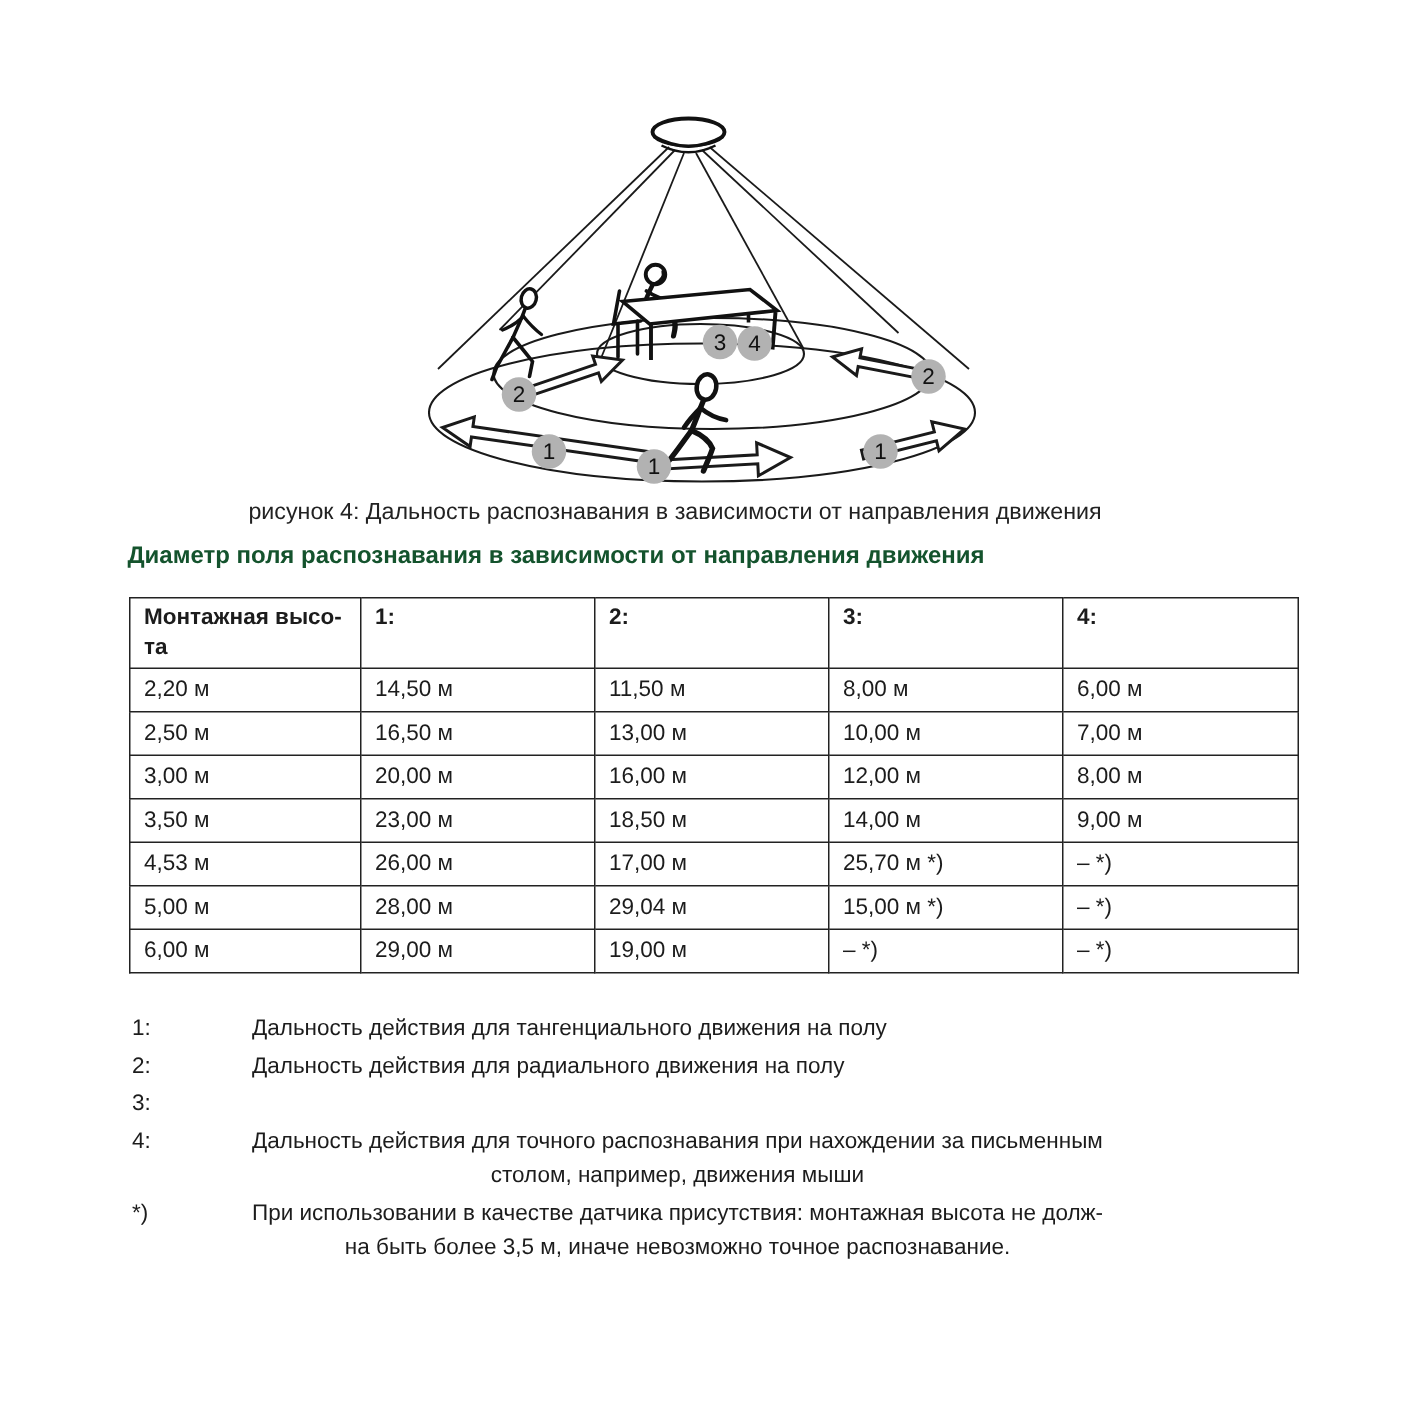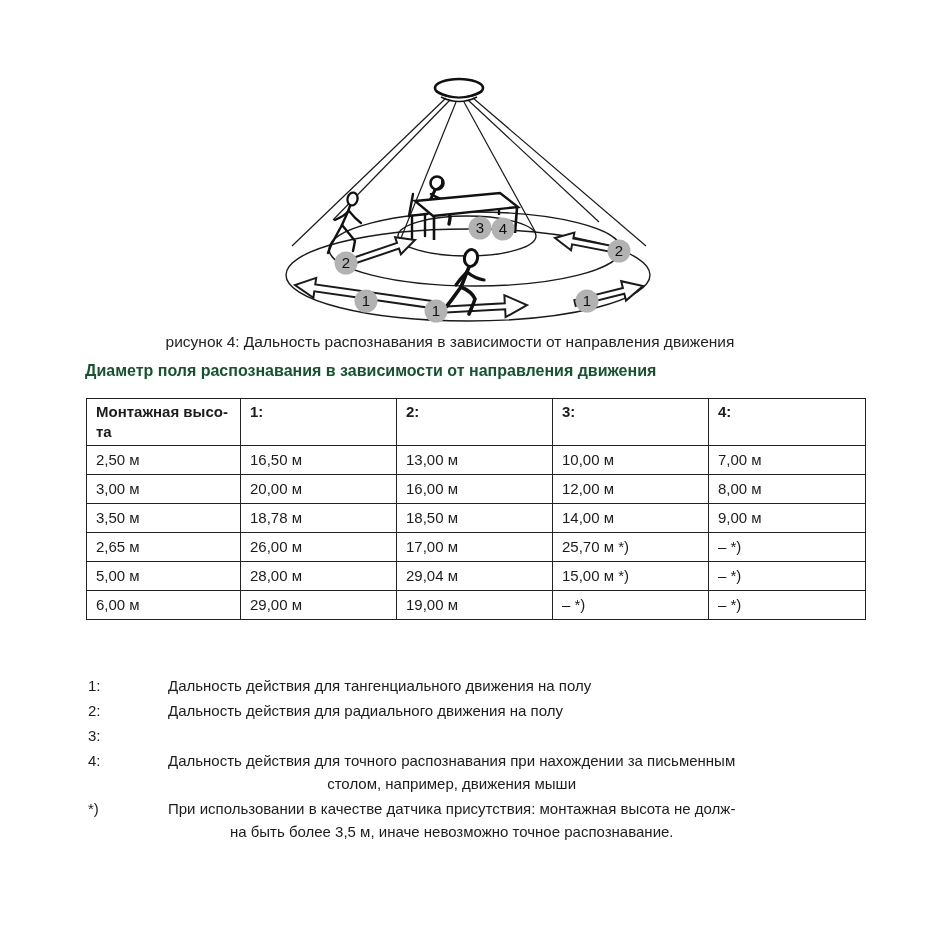--- a/index.html
+++ b/index.html
@@ -165,42 +165,49 @@
     <tbody>
       <tr class="hdr">
         <td>Монтажная высо-
 та</td>
         <td>1:</td>
         <td>2:</td>
         <td>3:</td>
         <td>4:</td>
       </tr>
       <tr class="data">
+        <td>2,20 м</td>
+        <td>14,50 м</td>
+        <td>11,50 м</td>
+        <td>8,00 м</td>
+        <td>6,00 м</td>
+      </tr>
+      <tr class="data">
         <td>2,50 м</td>
         <td>16,50 м</td>
         <td>13,00 м</td>
         <td>10,00 м</td>
         <td>7,00 м</td>
       </tr>
       <tr class="data">
         <td>3,00 м</td>
         <td>20,00 м</td>
         <td>16,00 м</td>
         <td>12,00 м</td>
         <td>8,00 м</td>
       </tr>
       <tr class="data">
         <td>3,50 м</td>
-        <td>18,78 м</td>
+        <td>23,00 м</td>
         <td>18,50 м</td>
         <td>14,00 м</td>
         <td>9,00 м</td>
       </tr>
       <tr class="data">
-        <td>2,65 м</td>
+        <td>4,53 м</td>
         <td>26,00 м</td>
         <td>17,00 м</td>
         <td>25,70 м *)</td>
         <td>– *)</td>
       </tr>
       <tr class="data">
         <td>5,00 м</td>
         <td>28,00 м</td>
         <td>29,04 м</td>
         <td>15,00 м *)</td>

